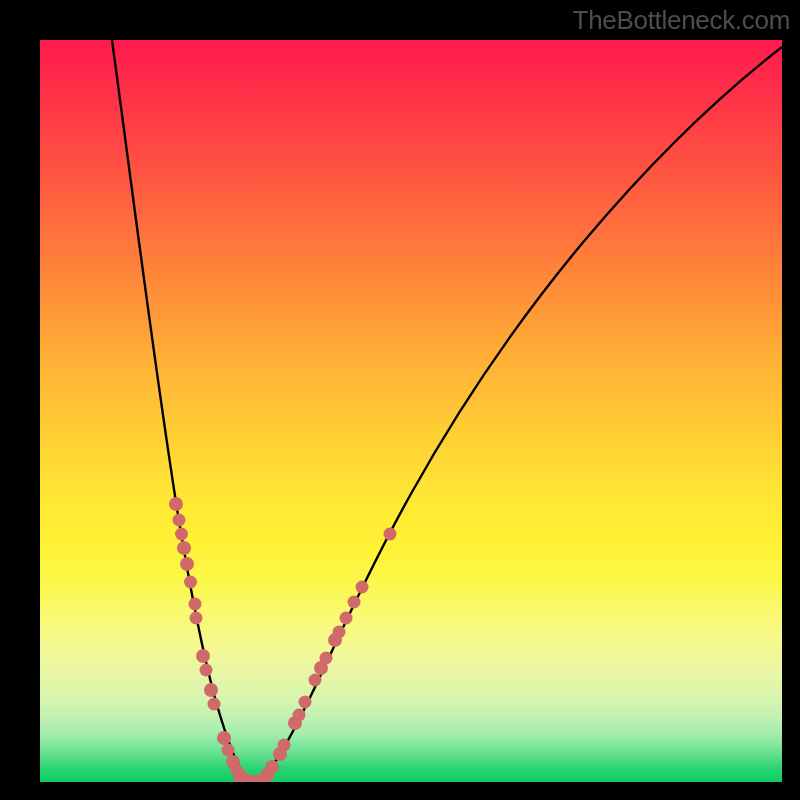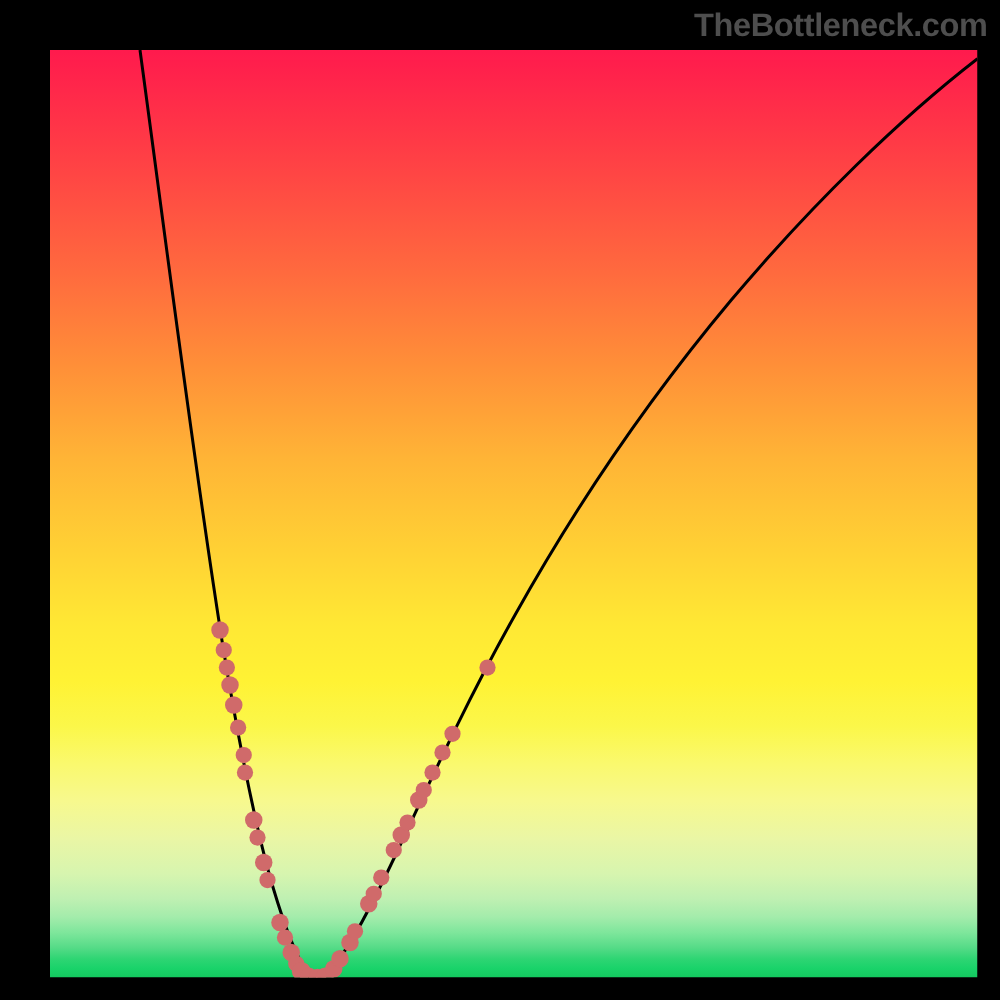--- a/index.html
+++ b/index.html
@@ -53,21 +53,21 @@
       #1ad36a 99%,
       #14c95f 100%
     );
   }
   .watermark {
     position: absolute;
     top: 5px;
     right: 10px;
     font-family: Arial, Helvetica, sans-serif;
     font-size: 26px;
-    font-weight: 700;
+    font-weight: 400;
     color: #4e4e4e;
     letter-spacing: -0.3px;
     white-space: nowrap;
   }
   svg.curves {
     position: absolute;
     inset: 0;
     width: 100%;
     height: 100%;
     overflow: visible;

